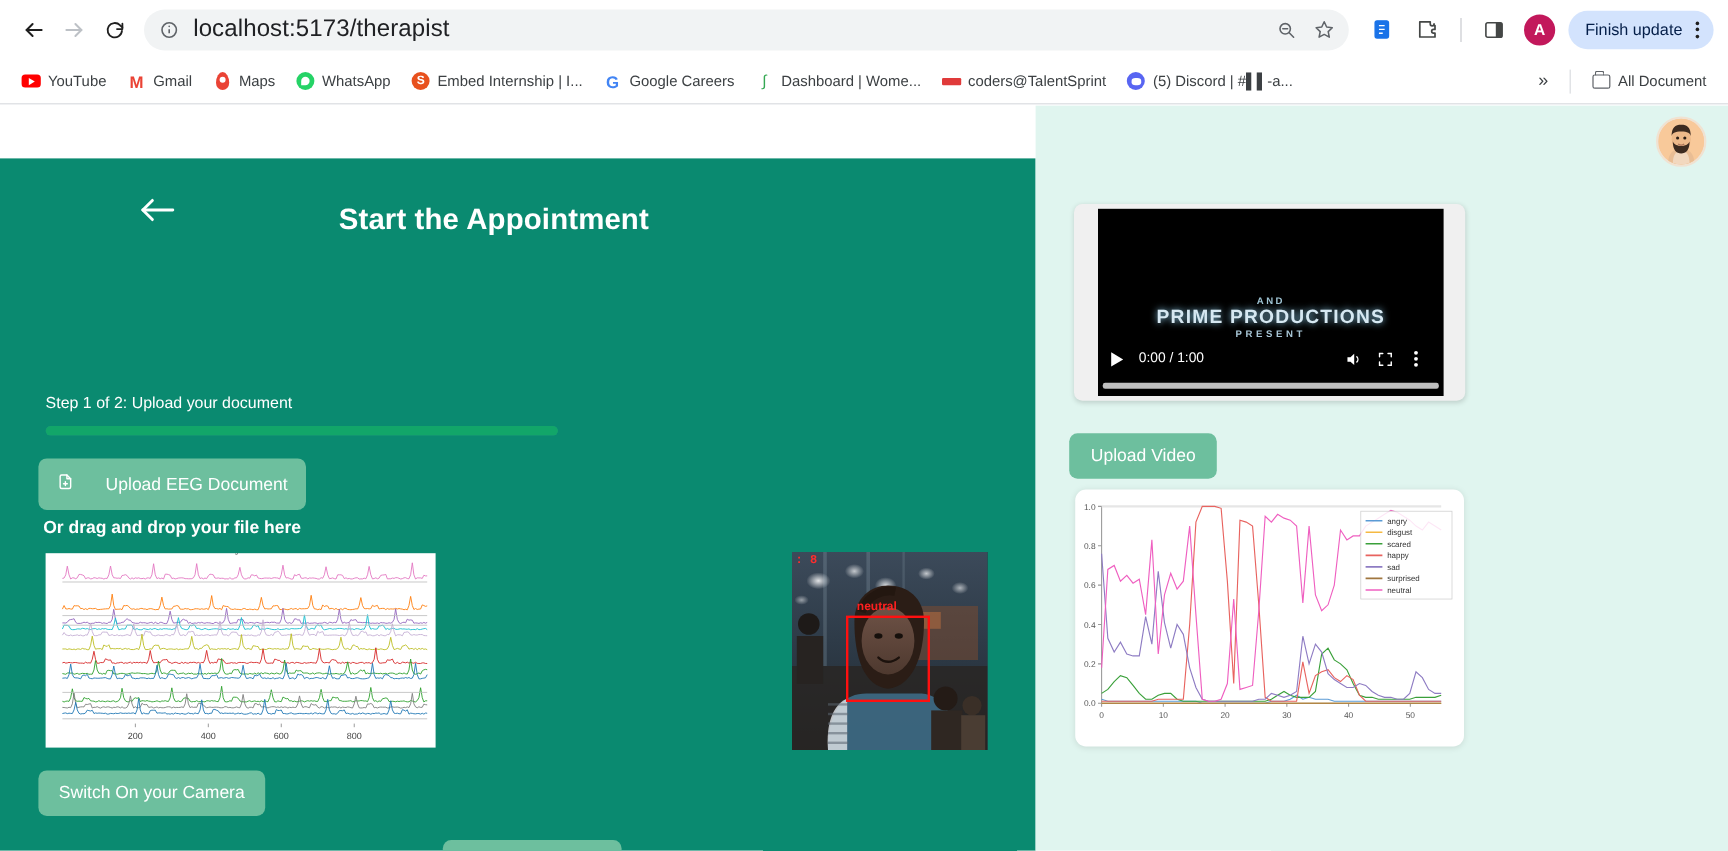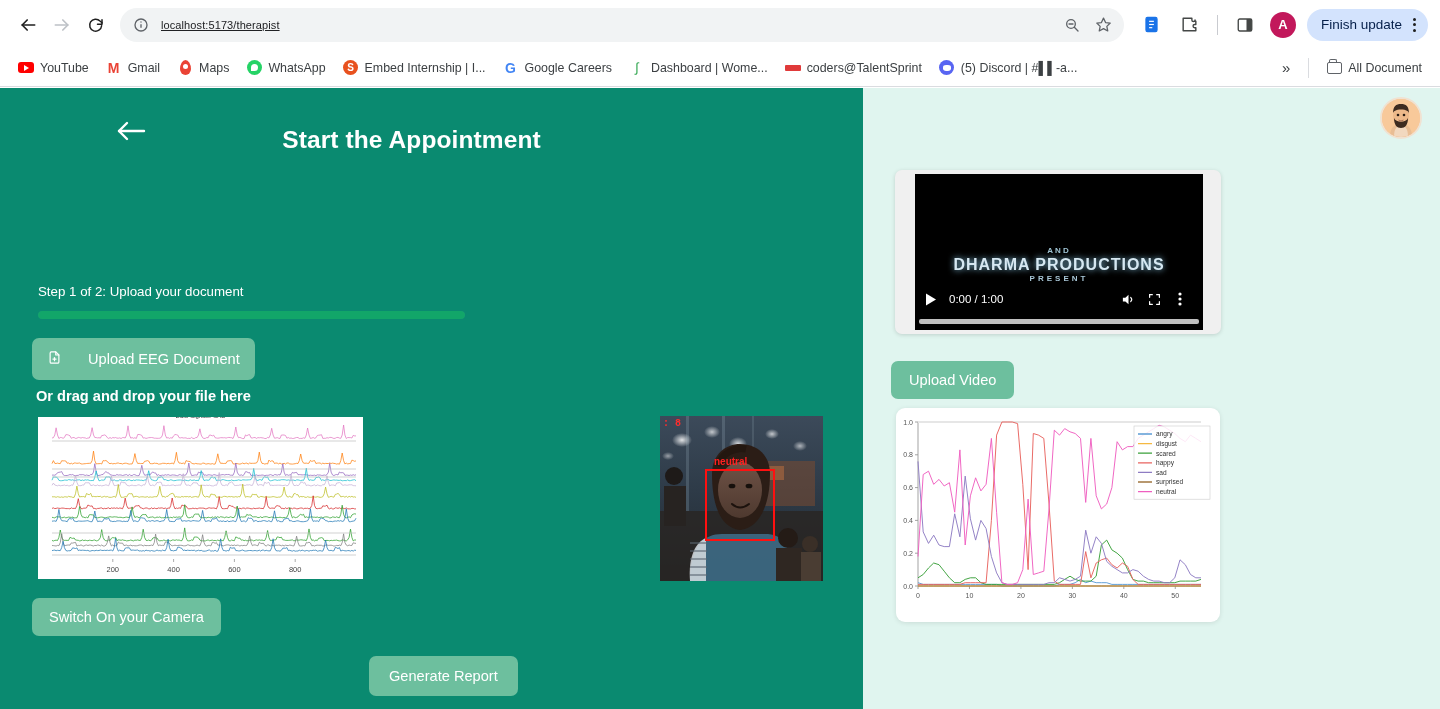--- a/index.html
+++ b/index.html
@@ -23,22 +23,22 @@
     flex: 1 1 auto; height: 34px; background: #f1f3f4; border-radius: 17px;
     display: flex; align-items: center; padding: 0 6px 0 10px; margin: 0 8px 0 6px;
     position: relative; min-width: 0;
   }
   .omni-info {
     width: 22px; height: 22px; border-radius: 50%;
     display: flex; align-items: center; justify-content: center;
     color: #5f6368; flex: 0 0 auto;
   }
   .omni-url {
-    flex: 1 1 auto; font-size: 11px; color: #202124; padding-left: 9px;
-    white-space: nowrap; overflow: hidden; letter-spacing: .1px; text-decoration: underline;
+    flex: 1 1 auto; font-size: 20px; color: #202124; padding-left: 9px;
+    white-space: nowrap; overflow: hidden; letter-spacing: .1px;
   }
   .omni-right { display:flex; align-items:center; gap: 4px; flex: 0 0 auto; }
   .omni-icon {
     width: 28px; height: 28px; border-radius: 50%;
     display: flex; align-items: center; justify-content: center; color: #5f6368;
   }
   .tb-icon {
     width: 30px; height: 30px; border-radius: 50%;
     display: flex; align-items: center; justify-content: center;
     color: #444746; flex: 0 0 auto; margin: 0 3px;
@@ -82,21 +82,21 @@
   .fi-dash { color:#34a853; font-size:13px; line-height:1; }
   .fi-cod { width:16px;height:6px;background:#e03a3a;border-radius:1px;}
   .fi-dis { width:15px;height:15px;border-radius:50%;background:#5865f2;position:relative;}
   .fi-dis::after{content:"";position:absolute;left:3.5px;top:4.5px;width:8px;height:6px;background:#fff;border-radius:40%;}
   .fi-folder{width:15px;height:12px;border:1.6px solid #5f6368;border-radius:2px;position:relative;}
   .fi-folder::before{content:"";position:absolute;left:1px;top:-4px;width:6px;height:3px;border:1.6px solid #5f6368;border-bottom:none;border-radius:2px 2px 0 0;}
 
   
   .app { width: 1440px; height: 621px; display: flex; }
   .left-panel {
-    width: 863px; background: #0a8a70; position: relative; color: #fff; flex: 0 0 auto;
+    width: 863px; background: #0a8a70; position: relative; color: #fff; flex: 0 0 auto; margin-top: 44px;
   }
   .right-panel {
     flex: 1 1 auto; background: #e0f5ef; position: relative;
   }
 
   .app-header { display: flex; align-items: center; padding: 33px 0 0 0; position: relative; height: 70px; }
   .back-arrow { position: absolute; left: 113px; top: 25px; width: 36px; height: 36px;
     display:flex; align-items:center; justify-content:center; }
   .app-title { width: 100%; text-align: center; font-size: 24.5px; font-weight: bold; letter-spacing: .1px; padding-right: 40px;}
 
@@ -484,21 +484,21 @@
         <path d="M12 19 C12 26 15 29 19 29 C23 29 26 26 26 19 C24 24 14 24 12 19 Z" fill="#3d2b20"></path>
         <circle cx="16" cy="16" r="1.3" fill="#2a1d15"></circle>
         <circle cx="22" cy="16" r="1.3" fill="#2a1d15"></circle>
         <path d="M16.5 21 Q19 23 21.5 21" stroke="#a9735a" stroke-width="1" fill="none"></path>
       </svg>
     </div>
 
     <div class="video-card">
       <div class="video-screen">
         <div class="vid-l2">AND</div>
-        <div class="vid-l3">DHARMA PRODUCTIONS</div>
+        <div class="vid-l3">PRIME PRODUCTIONS</div>
         <div class="vid-l4">PRESENT</div>
 
         <div class="vid-controls">
           <span class="vid-play">
             <svg width="12" height="13" viewBox="0 0 12 13">
                 <polygon points="1,0.5 11,6.5 1,12.5" fill="#fff"></polygon>
               </svg>
           </span>
           <span class="vid-time">0:00 / 1:00</span>
           <span class="vid-spacer"></span>

